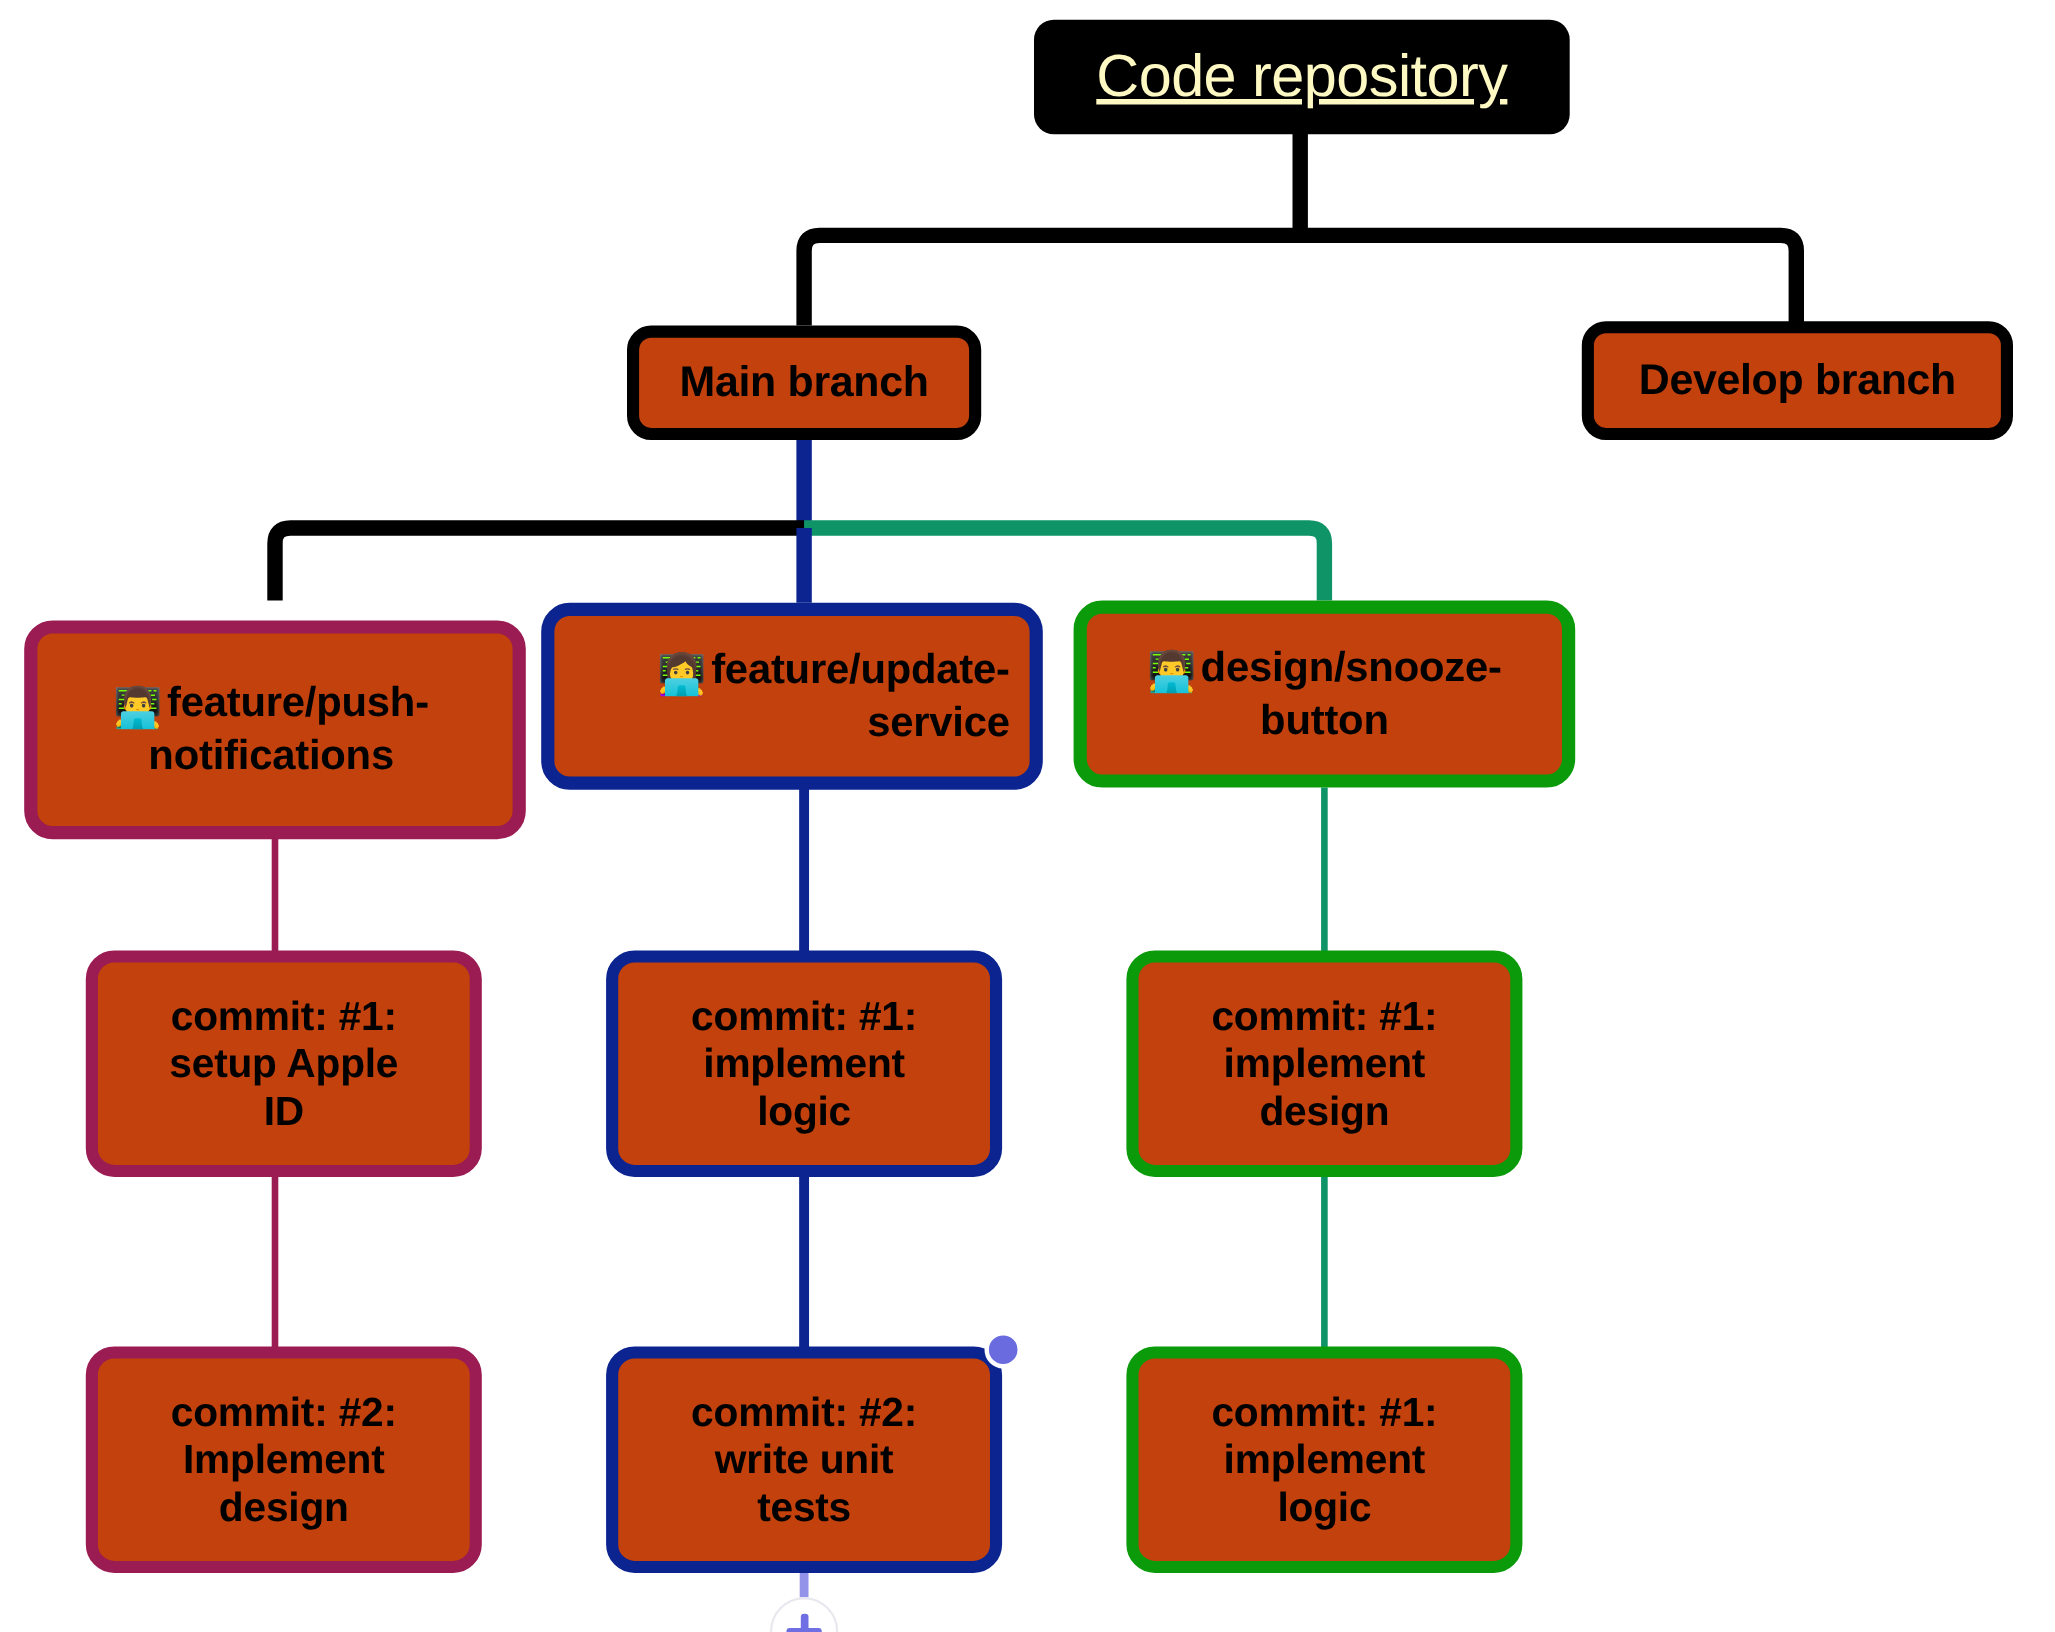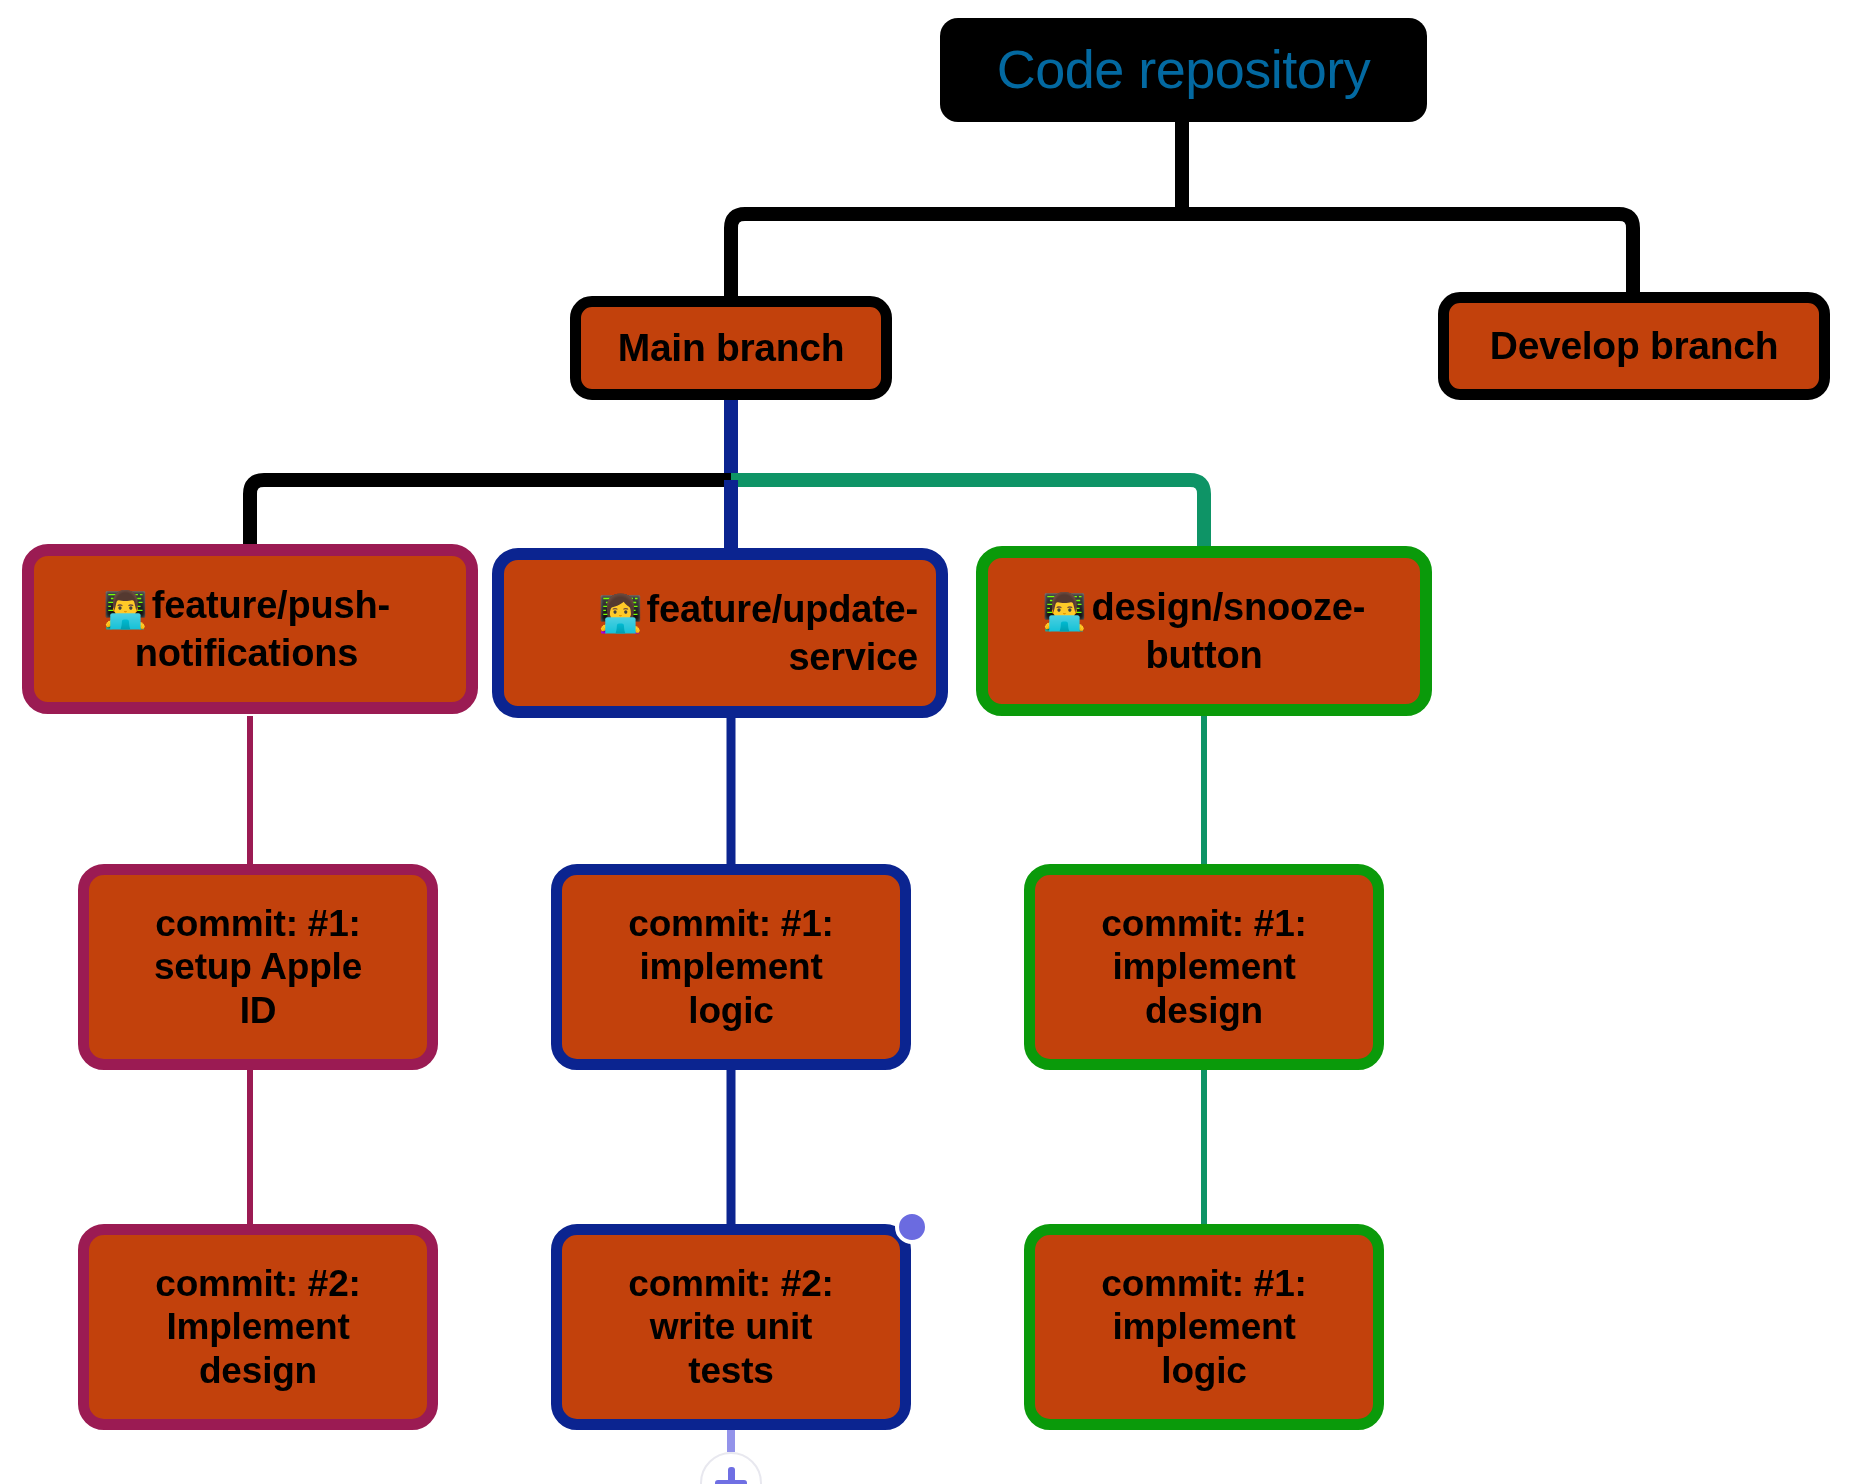--- a/index.html
+++ b/index.html
@@ -40,26 +40,27 @@
     background: #c2410c;
     color: #000000;
     font-weight: bold;
     line-height: 1.17;
     z-index: 5;
   }
 
   
   .node.root {
     background: #000000;
-    color: #0369a1;
+    color: #fef9c3;
     border: none;
     border-radius: 18px;
     font-weight: normal;
     font-size: 54px;
     letter-spacing: -0.5px;
+    text-decoration: underline;
   }
 
   
   .node.branch {
     border: 11px solid #000000;
     border-radius: 22px;
     font-size: 39px;
     letter-spacing: -0.3px;
   }
 
@@ -164,21 +165,21 @@
   </div>
 
   <div class="node branch" style="left:570px; top:296px; width:322px; height:104px;">
     <span class="node-text">Main branch</span>
   </div>
 
   <div class="node branch" style="left:1438px; top:292px; width:392px; height:108px;">
     <span class="node-text">Develop branch</span>
   </div>
 
-  <div class="node feature" style="left:22px; top:544px; width:456px; height:170px; border-color:#9b1b53;padding-left:11px;">
+  <div class="node feature" style="left:22px; top:564px; width:456px; height:199px; border-color:#9b1b53;padding-left:11px;">
     <span class="node-text">
       <span class="emoji">👨‍💻</span><span>feature/push-</span><br>
       <span>notifications</span>
     </span>
   </div>
 
   <div class="node feature" style="left:492px; top:548px; width:456px; height:170px; border-color:#0b2490;text-align:right;">
     <span class="node-text">
       <span class="emoji">👩‍💻</span><span>feature/update-</span><br>
       <span>service</span>

